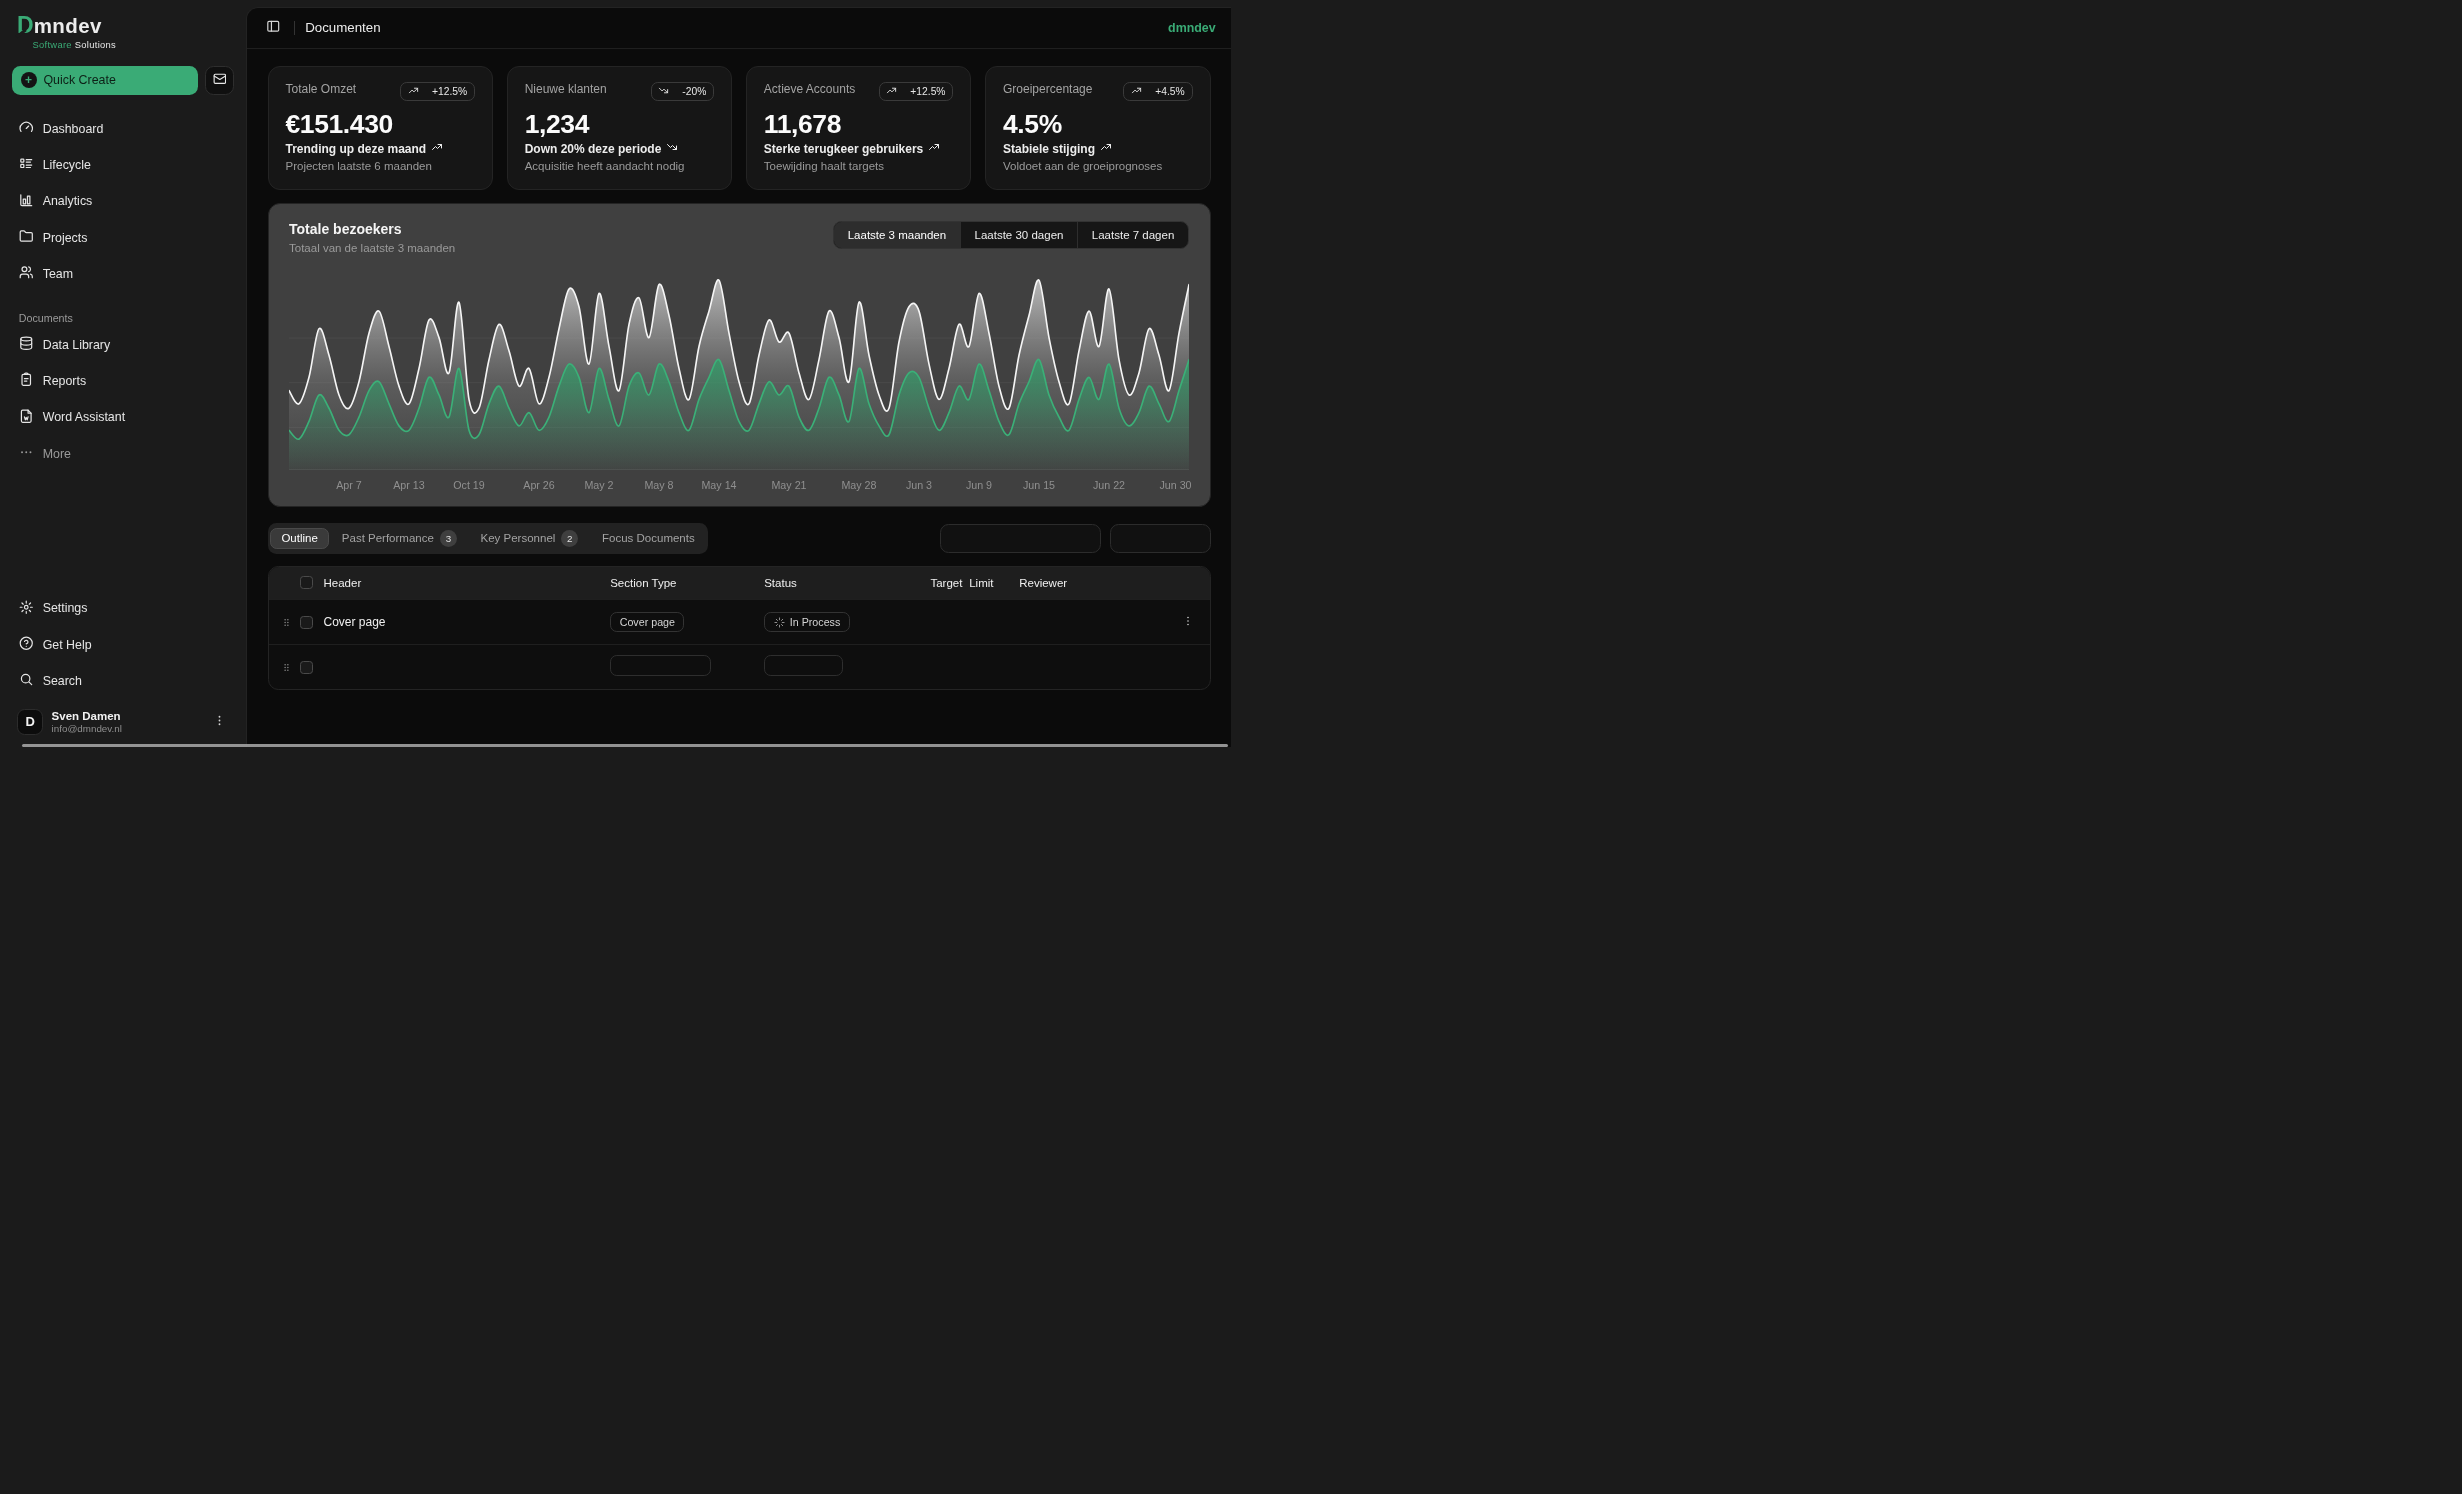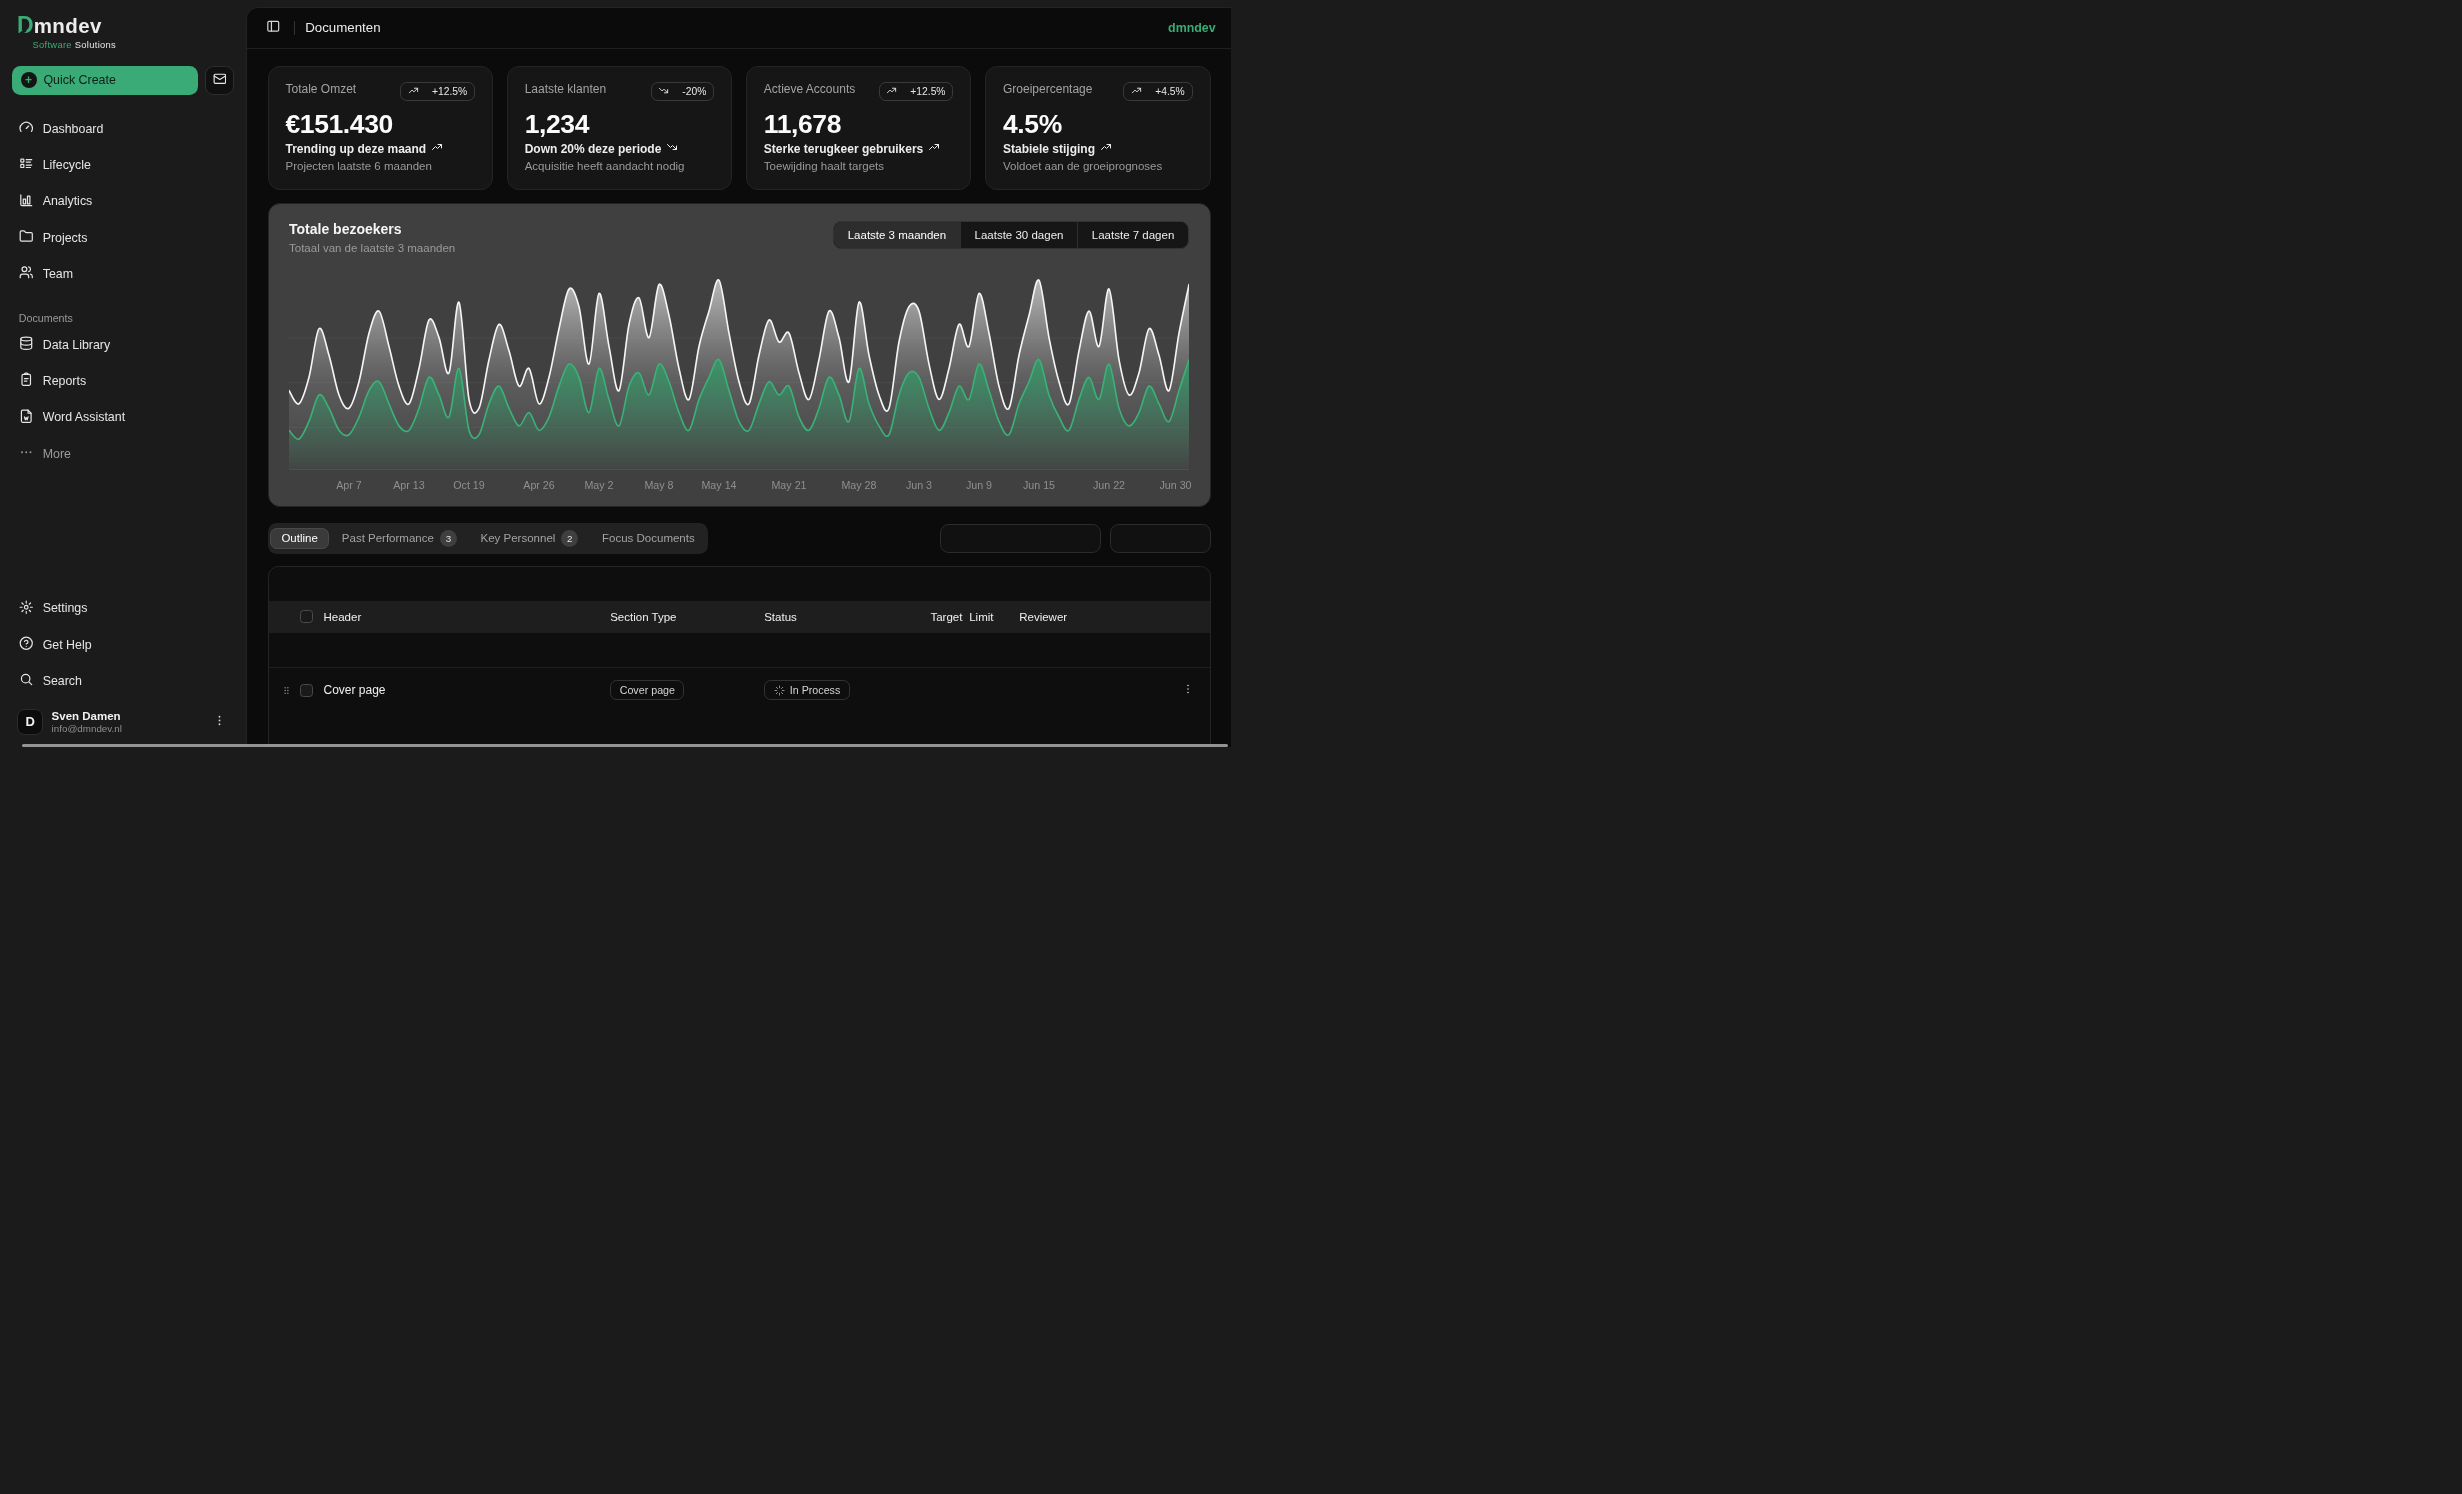--- a/index.html
+++ b/index.html
@@ -91,21 +91,21 @@
   .tab.active { background:#3a3a3a; color:#fff; border:0.9px solid #4a4a4a; padding:3.4px 10.3px; }
   .tab-badge { min-width:17px; height:17px; border-radius:50%; background:#3f3f3f; color:#e2e2e2;
     font-size:9.8px; display:flex; align-items:center; justify-content:center; }
   .tools-right { margin-left:auto; display:flex; gap:8.5px; }
   .ghost-btn { height:29px; border-radius:8.5px; border:0.9px solid #2c2c2c; background:#111111; cursor:pointer; }
   .ghost-btn.b1 { width:161px; } .ghost-btn.b2 { width:101px; }
 
   
   .table { margin-top:12px; border:0.9px solid #242424; border-radius:10.3px; overflow:hidden; background:#0e0e0e; }
   .trow { display:grid; grid-template-columns:19px 24px 1fr 154px 128px 77px 50px 144px 36px;
-    align-items:center; padding:0 10.3px 0 12px;margin-top:34px; }
+    align-items:center; padding:0 10.3px 0 12px; }
   .thead { background:#1e1e1e; height:32.5px; font-size:11.5px; font-weight:500; color:#f0f0f0; }
   .tbody-row { height:45px; border-top:0.9px solid #1f1f1f; font-size:12px; color:#f0f0f0; }
   .thead.trow { border-top:none; }
   .th-right { text-align:right; padding-right:6.8px; }
   .checkbox { width:13px; height:13px; border:0.9px solid #4a4a4a; border-radius:3.4px; background:#1a1a1a; cursor:pointer; }
   .drag { color:#8a8a8a; cursor:grab; display:flex; }
   .badge-out { display:inline-flex; align-items:center; gap:5.1px; border:0.9px solid #333; border-radius:6.8px;
     padding:2.6px 8.5px; font-size:10.7px; color:#d4d4d4; white-space:nowrap; }
   .spin { color:#9a9a9a; display:flex; }
   .row-kebab { color:#d0d0d0; cursor:pointer; justify-self:end; padding:1.7px 5.1px; }
@@ -303,21 +303,21 @@
                     <path d="m3 17 6-6 4 4 8-8"></path>
                     <path d="M14 7h7v7"></path>
                   </svg></span>
               </div>
             <div class="cf2">Projecten laatste 6 maanden</div>
           </div>
         </div>
 
         <div class="card">
           <div class="card-top">
-            <span class="card-label">Laatste klanten</span>
+            <span class="card-label">Nieuwe klanten</span>
             <span class="pill">
               <span><svg width="11" height="11" viewBox="0 0 24 24" fill="none" stroke="#e8e8e8" stroke-width="2">
                     <path d="m3 7 6 6 4-4 8 8"></path>
                     <path d="M14 17h7v-7"></path>
                   </svg></span>
               <span>-20%</span>
             </span>
           </div>
           <div class="card-value">1,234</div>
           <div class="card-foot">

